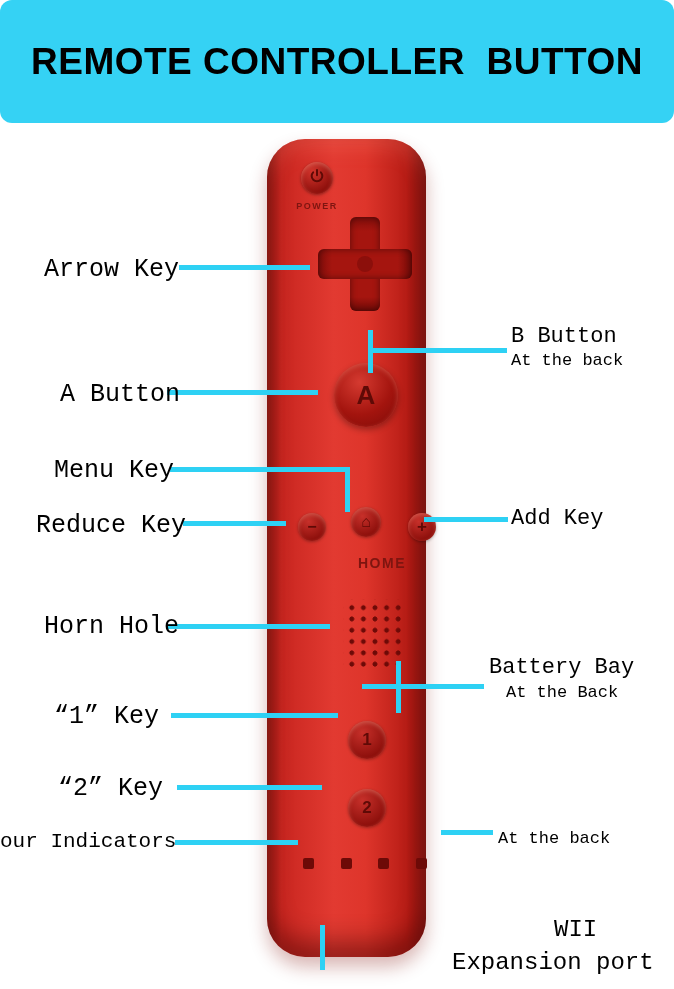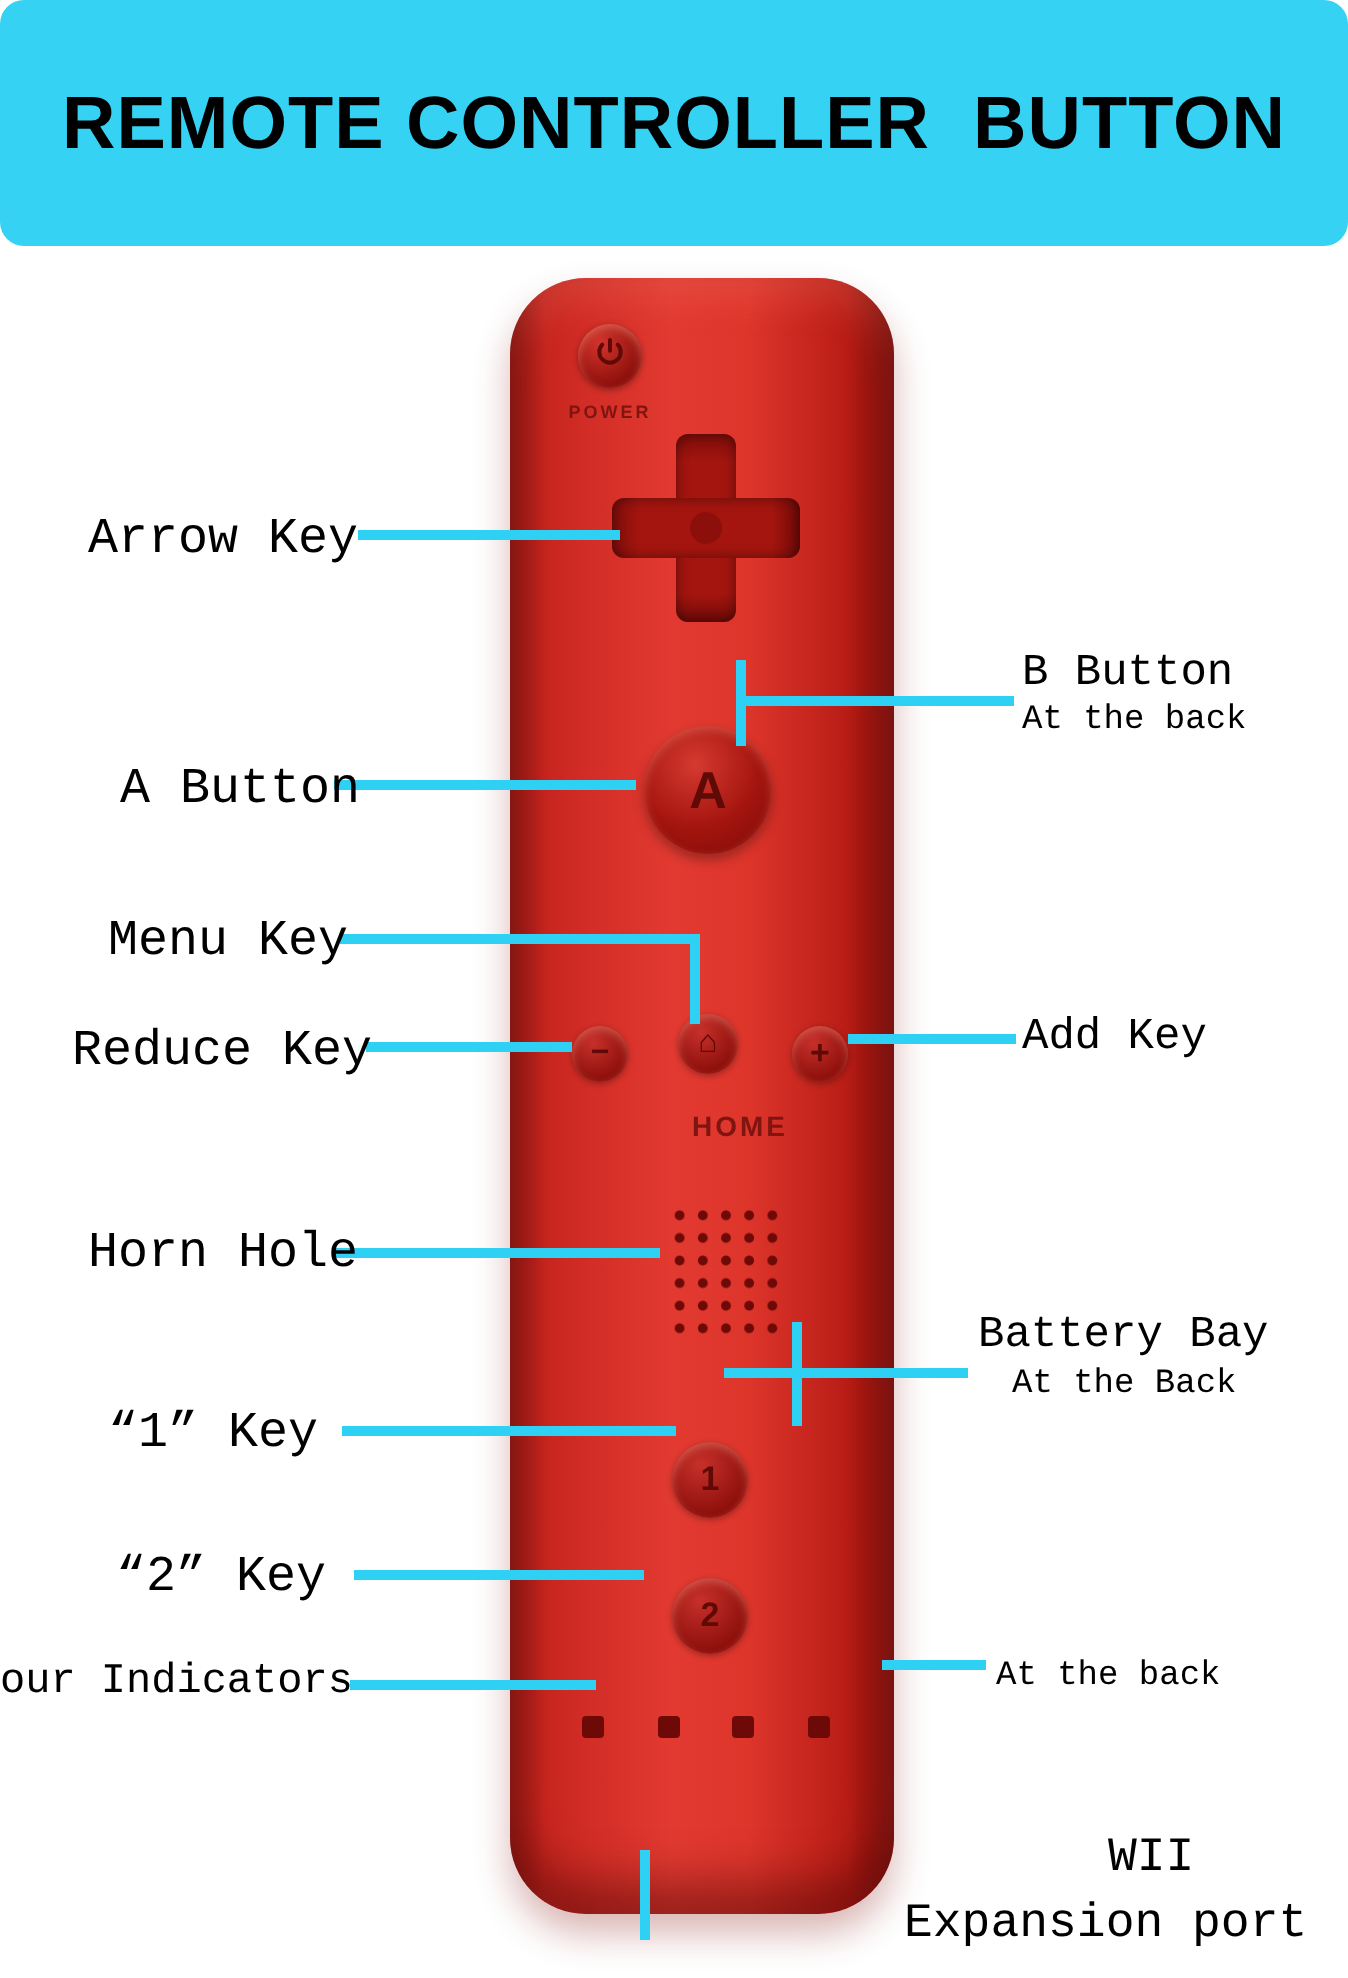--- a/index.html
+++ b/index.html
@@ -16,21 +16,21 @@
     background:#35d2f4; border-radius:12px;
     display:flex; align-items:center; justify-content:center; gap:3px;
   }
   .header .hline {
     font-family:"Liberation Sans","DejaVu Sans",sans-serif;
     font-weight:800; font-size:37px; color:#000; white-space:pre; letter-spacing:0.5px;
   }
 
   
   .remote {
-    position:absolute; left:255px; top:139px; width:192px; height:818px;
+    position:absolute; left:267px; top:139px; width:159px; height:818px;
     border-radius:38px;
     background:linear-gradient(90deg,#8f100c 0%,#c92620 9%,#e23a31 42%,#de352b 62%,#b81d16 88%,#7e0c09 100%);
     box-shadow: inset 0 -16px 24px rgba(60,0,0,.45), inset 0 10px 18px rgba(255,130,110,.25), 0 10px 18px rgba(130,15,10,.30);
   }
 
   .power-btn {
     position:absolute; left:34px; top:23px; width:32px; height:32px; border-radius:50%;
     background:radial-gradient(circle at 35% 30%, #d2342c, #8c0f0b 72%);
     box-shadow: inset 0 2px 4px rgba(255,150,130,.5), 0 1px 3px rgba(0,0,0,.35);
     display:flex; align-items:center; justify-content:center;

